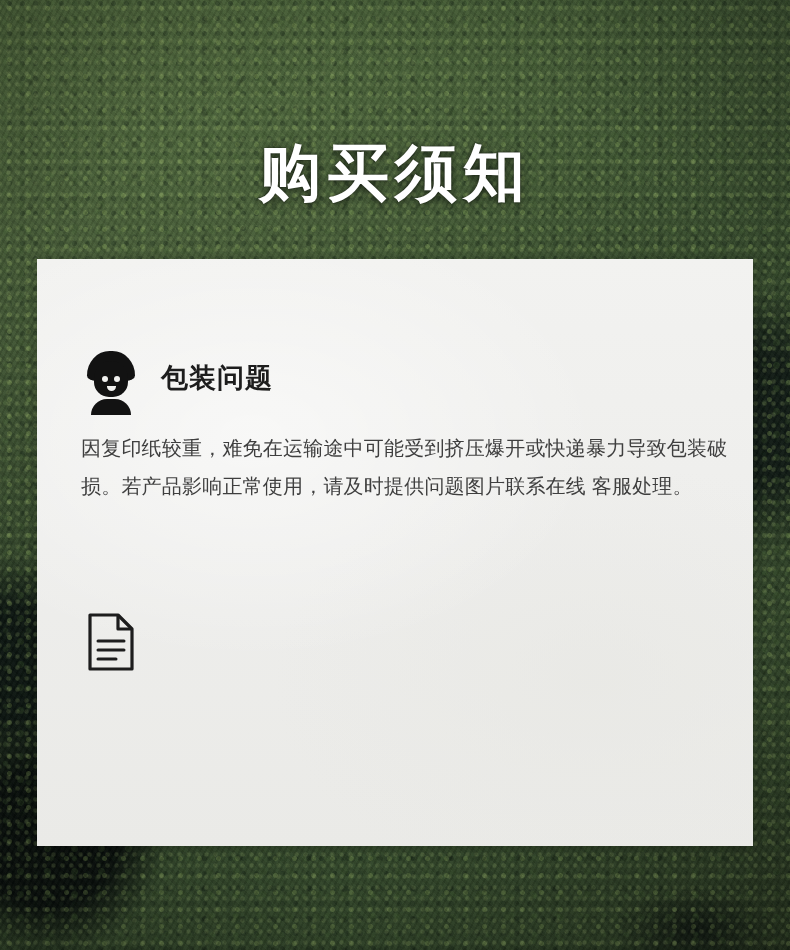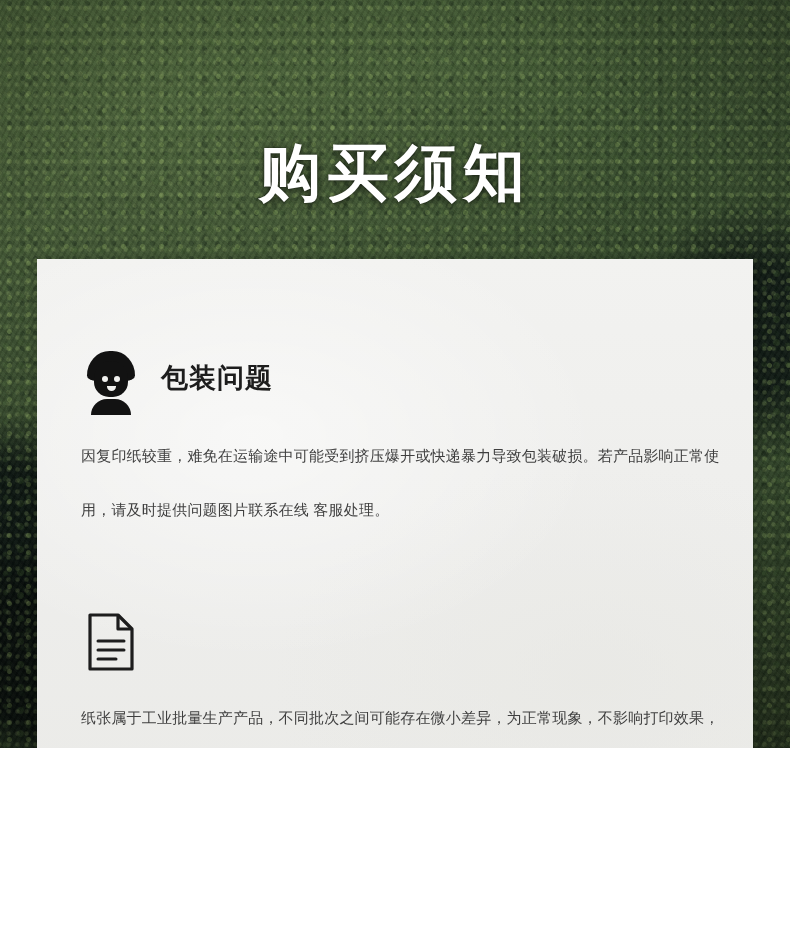--- a/index.html
+++ b/index.html
@@ -9,21 +9,21 @@
   body {
     width: 790px;
     height: 950px;
     font-family: "Liberation Sans", sans-serif;
     overflow: hidden;
   }
 
   .page {
     position: relative;
     width: 790px;
-    height: 748px;
+    height: 950px;
     overflow: hidden;
     background-color: #be185d;
   }
 
   
   .bg {
     position: absolute;
     inset: 0;
     background-color: #31412a;
     background-image:
@@ -131,22 +131,22 @@
     font-size: 27px;
     font-weight: bold;
     color: #1d1d1d;
     letter-spacing: 1px;
     white-space: nowrap;
     text-align: right;
   }
   .sec-body {
     margin: 18px 0 0 0;
     padding: 0 20px 0 44px;
-    font-size: 15px;
-    line-height: 54px;
+    font-size: 20px;
+    line-height: 38px;
     color: #3f3f3f;
     letter-spacing: 0.2px;
   }
   .sec-body p { margin: 0; }
 
   
   .icon-face { position: relative; width: 62px; height: 62px; }
   .icon-face .hair {
     position: absolute;
     left: 7px; top: 2px;
@@ -227,19 +227,16 @@
         <div class="sec-icon">
           <svg width="62" height="62" viewBox="0 0 62 62" aria-hidden="true">
             <path d="M10 4 H38 L52 18 V58 H10 Z" fill="none" stroke="#1d1d1d" stroke-width="3.2" stroke-linejoin="round"></path>
             <path d="M38 4 V18 H52" fill="none" stroke="#1d1d1d" stroke-width="3.2" stroke-linejoin="round"></path>
             <path d="M18 30 H44" stroke="#1d1d1d" stroke-width="3" stroke-linecap="round"></path>
             <path d="M18 39 H44" stroke="#1d1d1d" stroke-width="3" stroke-linecap="round"></path>
             <path d="M18 48 H36" stroke="#1d1d1d" stroke-width="3" stroke-linecap="round"></path>
           </svg>
         </div>
       </div>
-      <div class="sec-body">
-        <p>纸张属于工业批量生产产品，不同批次之间可能存在微小差异，为正常现象，不影响打印效果，请放心使用！感谢您的理解！</p>
-      </div>
     </div>
 
   </div>
 </div>
 
 </body></html>

